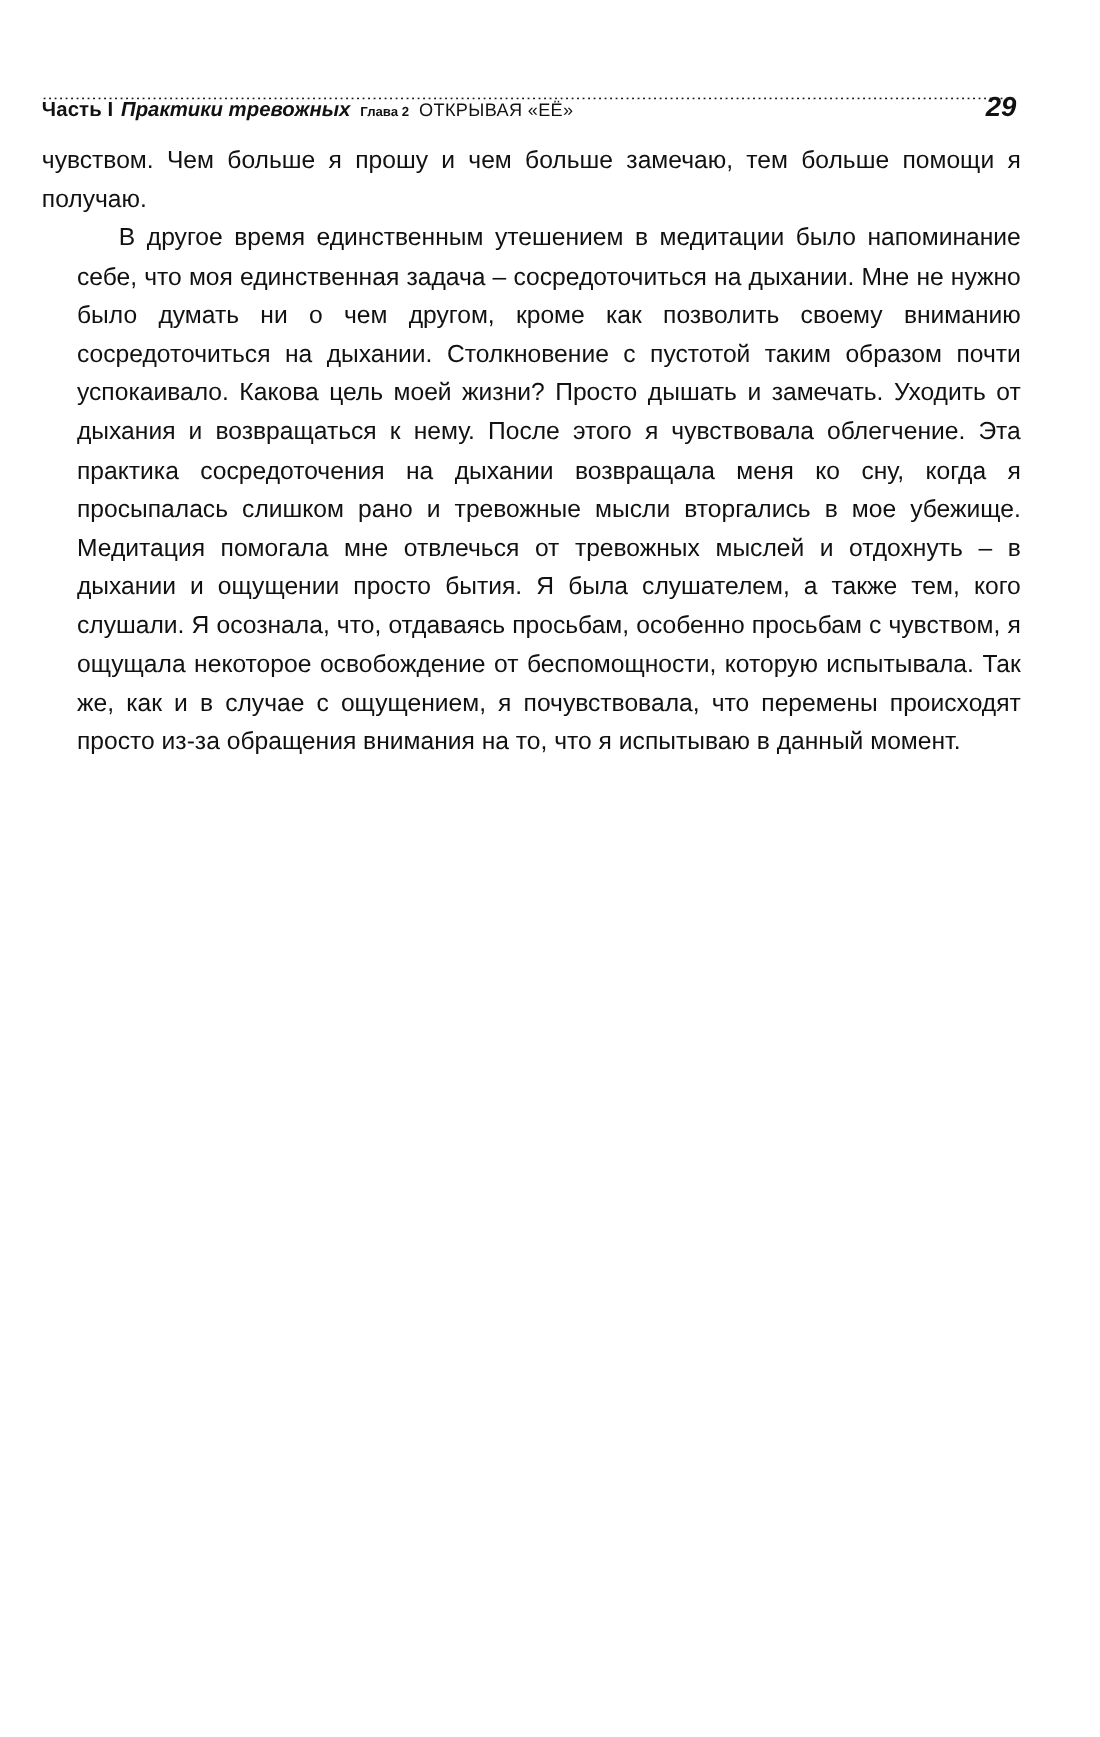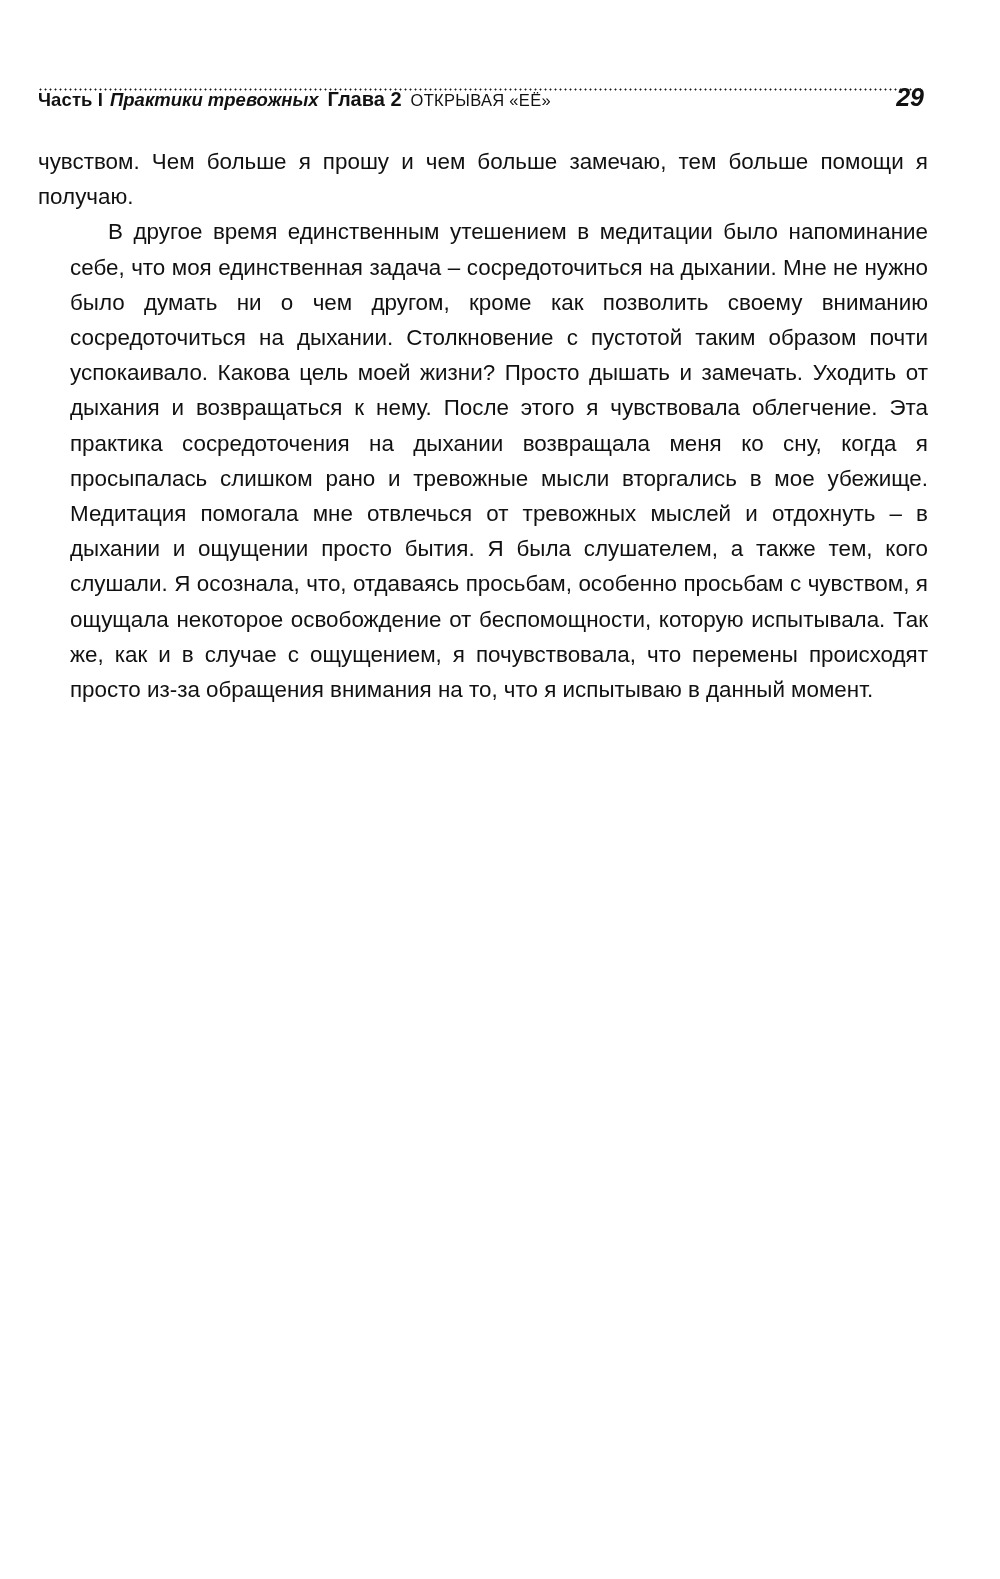--- a/index.html
+++ b/index.html
@@ -43,21 +43,21 @@
     font-weight: bold;
     letter-spacing: 0.1px;
   }
   .hdr-part-title {
     font-size: 18.5px;
     font-weight: bold;
     font-style: italic;
     margin-left: 7px;
   }
   .hdr-chapter {
-    font-size: 20px;
+    font-size: 12px;
     font-weight: bold;
     margin-left: 9px;
   }
   .hdr-chapter-title {
     font-size: 16.5px;
     font-weight: normal;
     margin-left: 9px;
     letter-spacing: 0.3px;
     text-align: right;
   }
@@ -72,21 +72,21 @@
     top: 88px;
     width: 886px;
     height: 3px;
     background-image: radial-gradient(circle, #1a1a1a 0.9px, rgba(0,0,0,0) 1.1px);
     background-size: 5px 3px;
     background-repeat: repeat-x;
   }
   .content {
     position: absolute;
     left: 38px;
-    top: 144px;
+    top: 128px;
     width: 890px;
   }
   .para {
     font-size: 22.4px;
     line-height: 35.2px;
     text-align: justify;
     text-justify: inter-word;
     margin: 0;
     hyphens: manual;
   }

